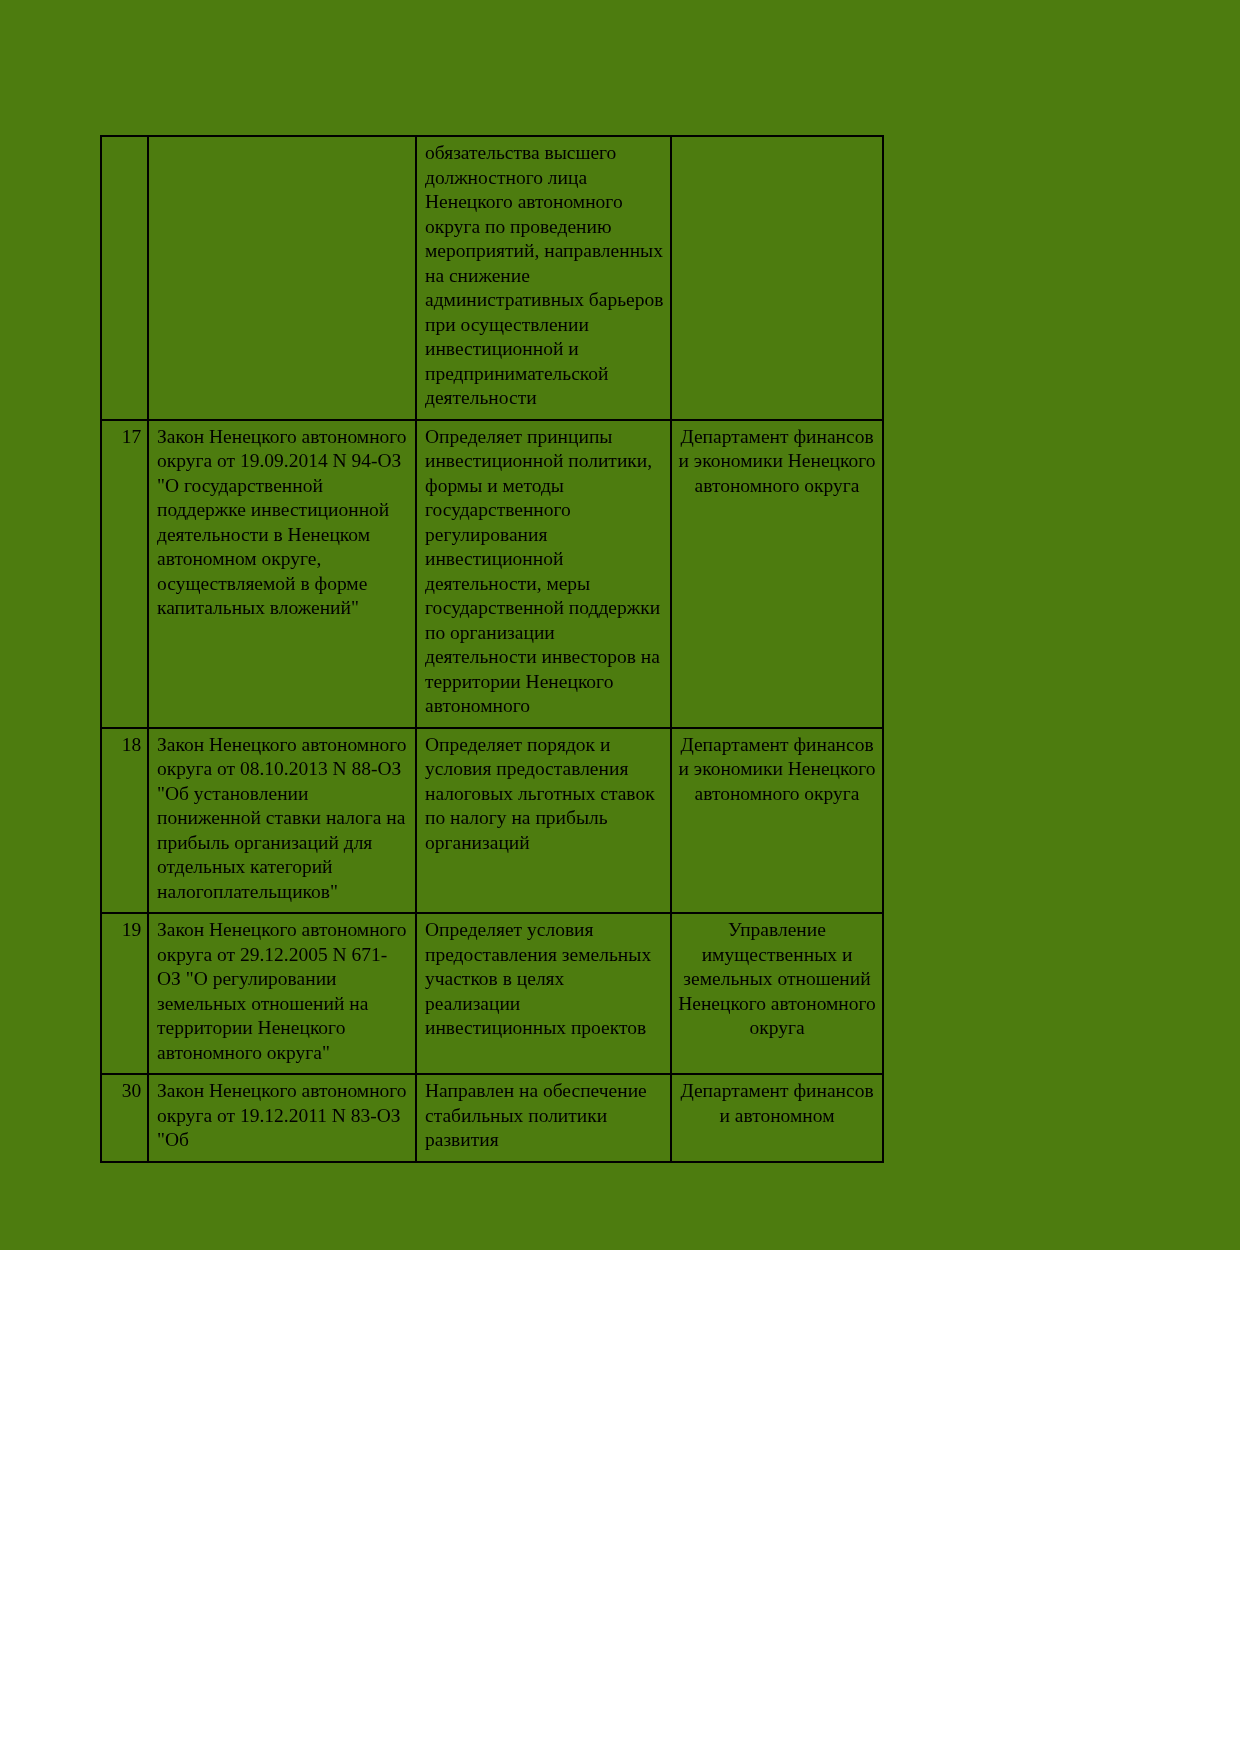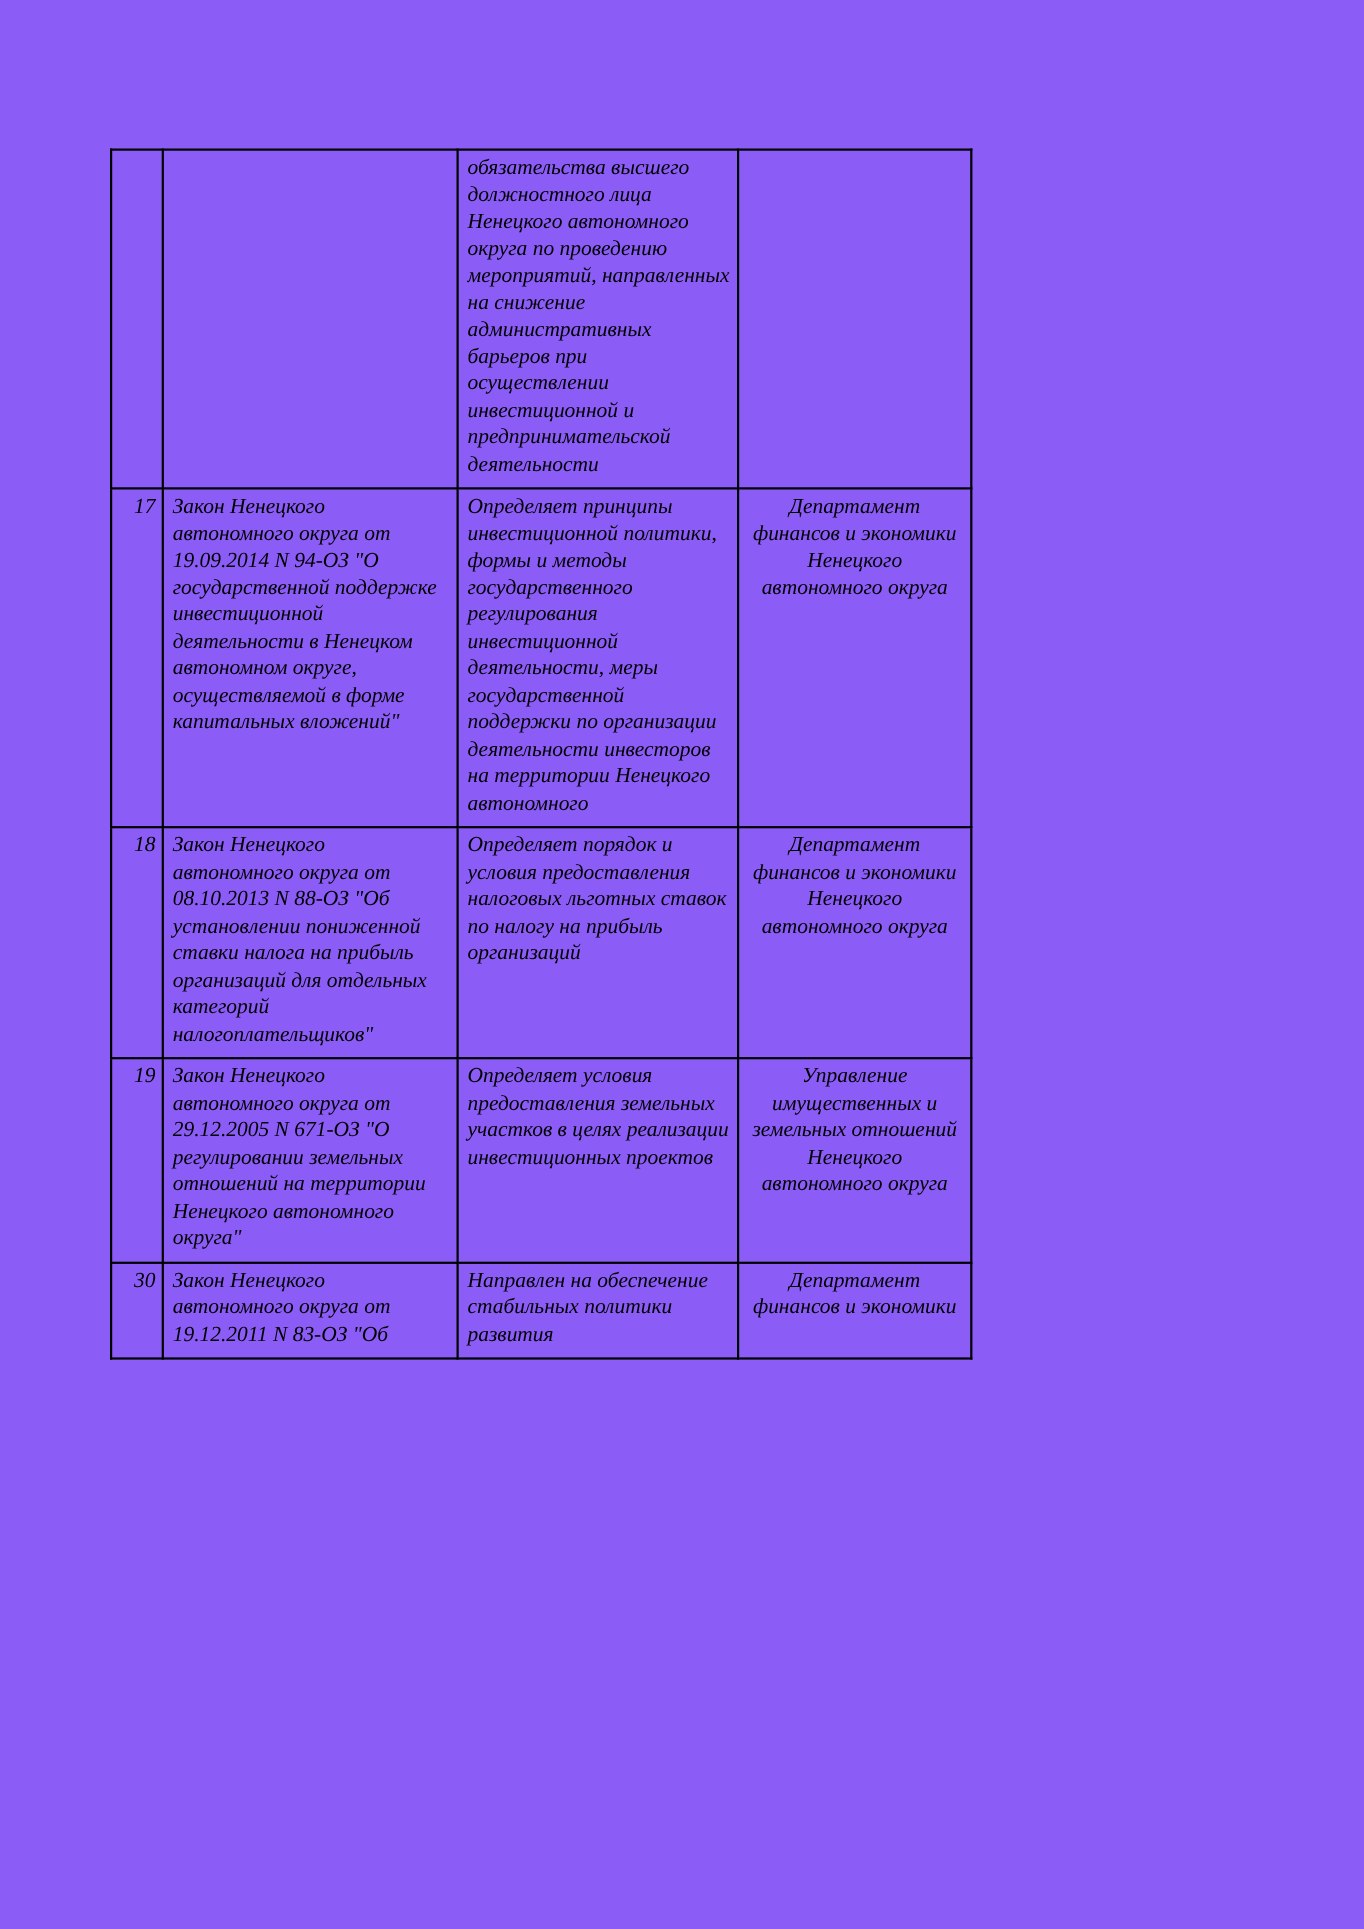--- a/index.html
+++ b/index.html
@@ -3,26 +3,25 @@
 <meta charset="utf-8">
 <style>
   html, body {
     margin: 0;
     padding: 0;
     background: #ffffff;
   }
   .page {
     position: relative;
     width: 1240px;
-    height: 1754px;
-    background: #8b5cf6;
+    height: 1250px;
+    background: #4d7c0f;
     font-family: "Liberation Serif", "DejaVu Serif", serif;
     color: #000000;
     overflow: hidden;
-    font-style: italic;
   }
   .doc-table {
     position: absolute;
     left: 100px;
     top: 135px;
     width: 782px;
     border-collapse: collapse;
     table-layout: fixed;
     font-size: 19.5px;
     line-height: 24.5px;
@@ -88,17 +87,17 @@
       <tr>
         <td class="num">19</td>
         <td class="law">Закон Ненецкого автономного округа от 29.12.2005 N 671-ОЗ "О регулировании земельных отношений на территории Ненецкого автономного округа"</td>
         <td class="descr">Определяет условия предоставления земельных участков в целях реализации инвестиционных проектов</td>
         <td class="dept">Управление имущественных и земельных отношений Ненецкого автономного округа</td>
       </tr>
       <tr>
         <td class="num">30</td>
         <td class="law">Закон Ненецкого автономного округа от 19.12.2011 N 83-ОЗ "Об</td>
         <td class="descr">Направлен на обеспечение стабильных политики развития</td>
-        <td class="dept">Департамент финансов и экономики</td>
+        <td class="dept">Департамент финансов и автономном</td>
       </tr>
     </tbody>
   </table>
 </div>
 
 </body></html>

